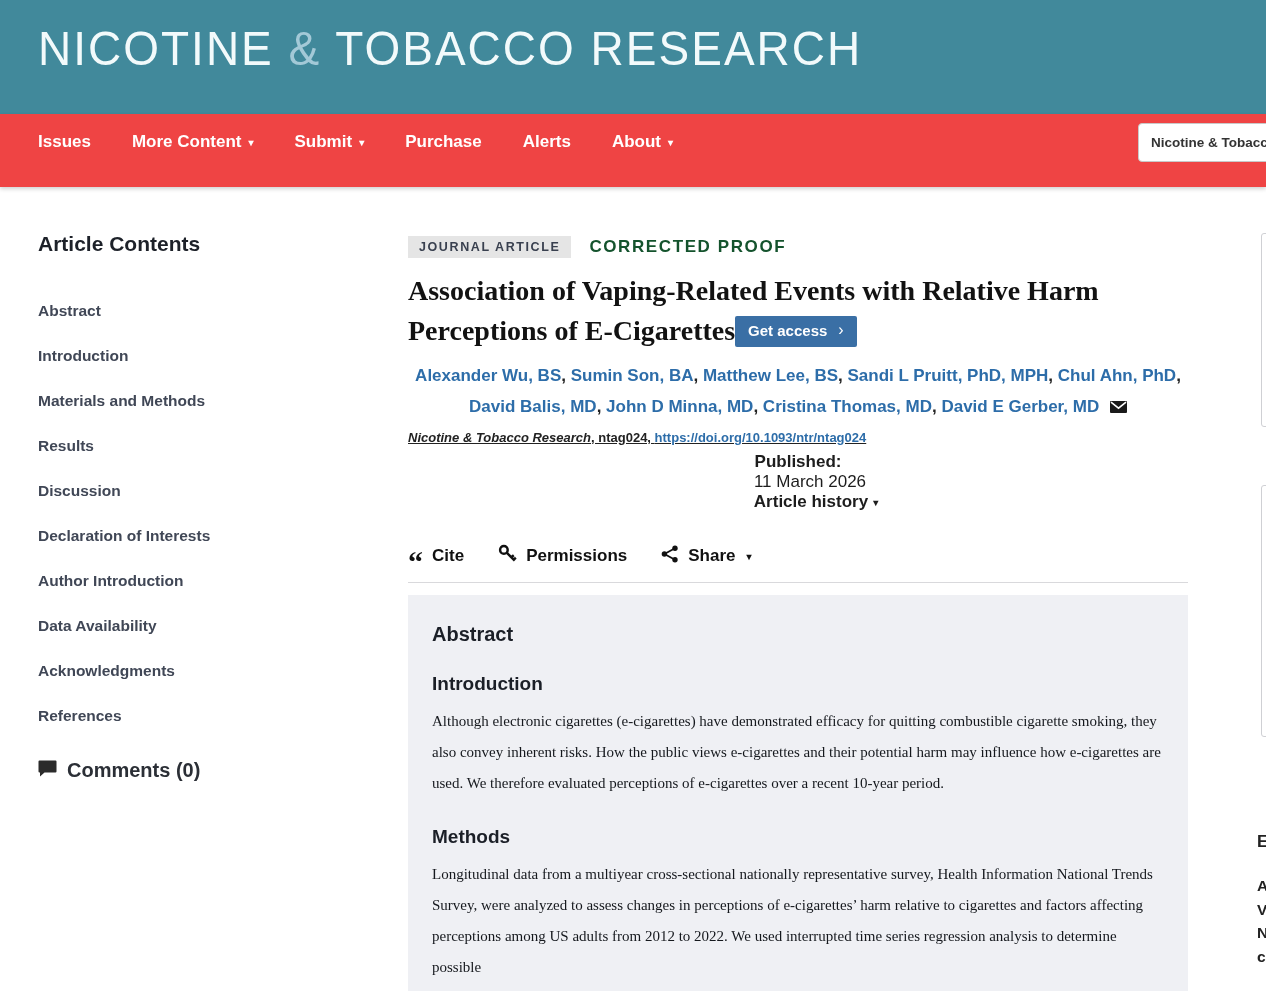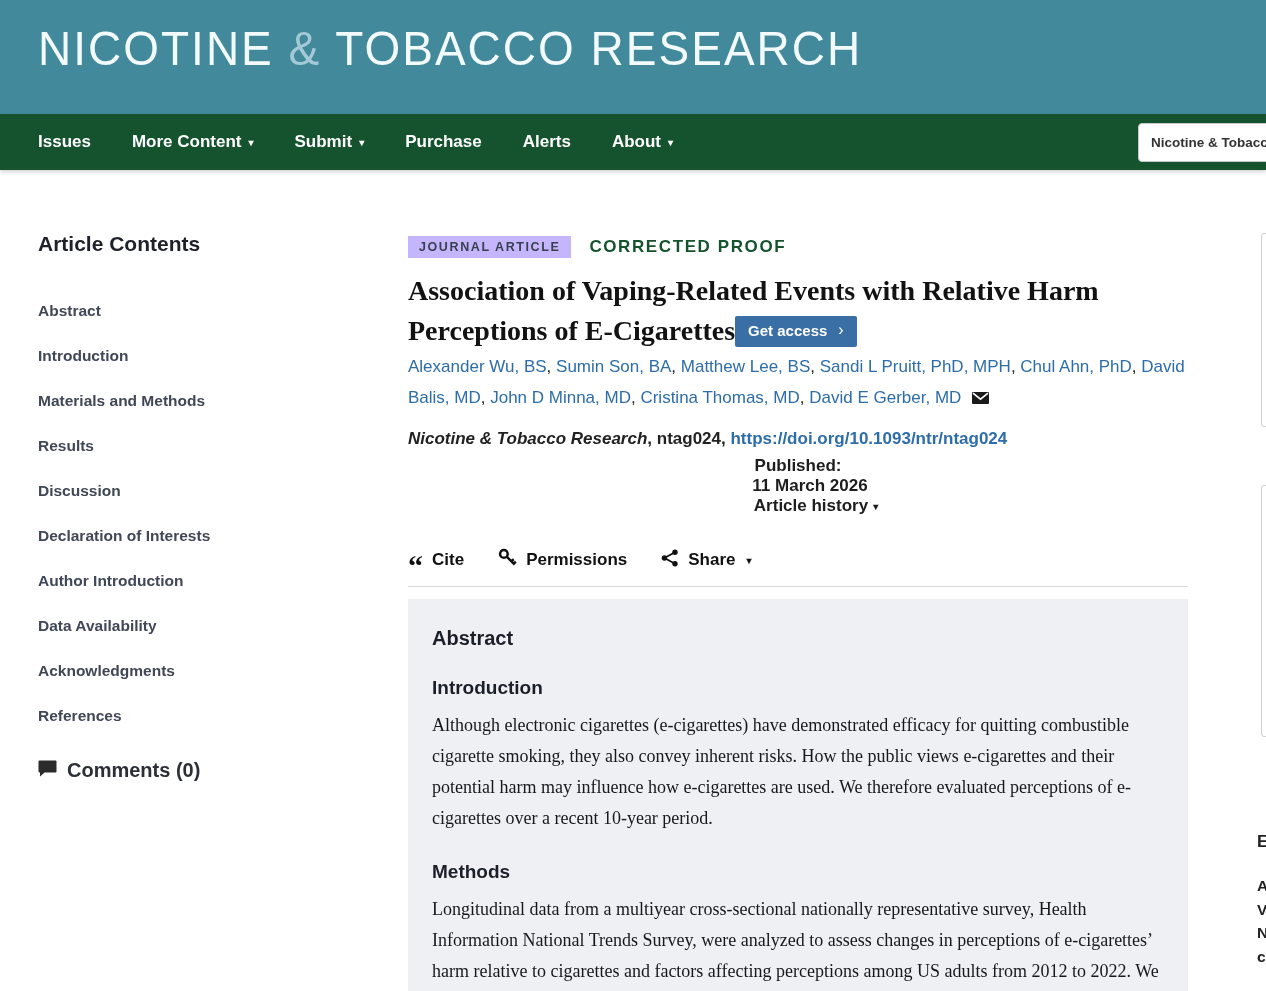--- a/index.html
+++ b/index.html
@@ -7,73 +7,73 @@
     font-family:"Liberation Sans", sans-serif; }
   body { position:relative; }
 
   
   .banner { position:absolute; left:0; top:0; width:1266px; height:114px; background:#41899b; }
   .wordmark { position:absolute; left:38px; top:20px; font-size:46px; font-weight:400;
     letter-spacing:2px; color:#f2fafb; white-space:nowrap; transform:scaleY(1.04); transform-origin:top left; }
   .wordmark .amp { color:#a3c9d7; }
 
   
-  .nav { position:absolute; left:0; top:114px; width:1266px; height:56px; background:#14532d;
+  .nav { position:absolute; left:0; top:114px; width:1266px; height:73px; background:#ef4444;
     box-shadow:0 2px 4px rgba(0,0,0,0.18); }
   .nav-items { display:flex; align-items:center; height:56px; padding-left:38px; gap:41px; }
   .nav-item { color:#ffffff; font-size:17px; font-weight:700; cursor:pointer; white-space:nowrap; }
   .nav-item .caret { font-size:10px; margin-left:7px; position:relative; top:-1px; }
   .scope-box { position:absolute; left:1138px; top:9px; height:39px; width:400px; background:#fff;
     border:1px solid #c9c9c9; border-radius:4px; display:flex; align-items:center; padding-left:12px;
     font-size:13.5px; font-weight:700; color:#333; }
 
   
   .toc { position:absolute; left:38px; top:232px; width:330px; }
   .toc-title { font-size:21px; font-weight:700; color:#1d2129; margin-bottom:46px; }
   .toc-item { font-size:15.5px; font-weight:700; color:#404756; margin-bottom:27px; cursor:pointer; }
   .toc-comments { margin-top:34px; display:flex; align-items:center; gap:10px; cursor:pointer;
     font-size:20px; font-weight:700; color:#2b2f36; }
 
   
   .main { position:absolute; left:408px; top:236px; width:780px; }
   .badge-row { display:flex; align-items:center; gap:18px; }
-  .badge { background:#c4b5fd; color:#39404f; font-size:12.5px; font-weight:700;
+  .badge { background:#e5e5e5; color:#39404f; font-size:12.5px; font-weight:700;
     letter-spacing:1.6px; padding:4px 11px; }
   .status { color:#14532d; font-size:17px; font-weight:700; letter-spacing:1.6px; }
   .title { margin-top:13px; font-family:"Liberation Serif", serif; font-weight:700;
     font-size:28px; line-height:40px; color:#121212; }
   .get-access { display:inline-flex; align-items:center; gap:11px; background:#3a6fa5; color:#fff;
     font-family:"Liberation Sans", sans-serif; font-size:15px; font-weight:700; line-height:1;
     padding:7px 13px 8px 13px; border:none; border-radius:2px; cursor:pointer;
     vertical-align:4px; }
   .get-access .chev { font-size:16px; font-weight:400; position:relative; top:-1px; }
-  .authors { font-size:17px; font-weight:400; line-height:31px; color:#222; }
+  .authors { margin-top:9px; font-size:17px; font-weight:700; line-height:31px; color:#222;text-align:center; }
   .author-link { color:#2d6da9; text-decoration:none; cursor:pointer; }
   .env-icon { display:inline-block; margin-left:6px; position:relative; top:1px; }
-  .cite-line { margin-top:16px; font-size:17px; color:#222; }
+  .cite-line { margin-top:8px; font-size:13px; color:#222;text-decoration:underline; }
   .journal-name { font-style:italic; font-weight:600; color:#222; }
   .cite-mid { font-weight:600; }
   .doi-link { color:#2d6da9; font-weight:600; text-decoration:none; cursor:pointer; }
   .pub-row { margin-top:7px; font-size:17px; color:#1d1d1d; display:flex; align-items:center;flex-direction:column; }
   .pub-label { font-weight:700; }
-  .pub-date { font-weight:700; margin-left:24px; }
+  .pub-date { font-weight:400; margin-left:24px; }
   .history { font-weight:700; margin-left:36px; cursor:pointer; }
   .history .caret { font-size:10px; margin-left:5px; position:relative; top:-1px; }
   .actions { margin-top:32px; display:flex; align-items:center; gap:34px; }
   .action { display:flex; align-items:center; gap:9px; font-size:17px; font-weight:700;
     color:#111; cursor:pointer; }
   .quote-glyph { font-family:"Liberation Serif", serif; font-size:30px; font-weight:700;
     line-height:10px; position:relative; top:6px; }
   .action .caret { font-size:10px; margin-left:2px; }
   .divider { margin-top:14px; border-top:1px solid #d9d9dc; width:780px; }
   .abstract-box { margin-top:12px; width:780px; height:600px; background:#eff0f4;
     padding:28px 26px 0 24px; }
   .abs-title { font-size:20px; font-weight:700; color:#1b1f27; }
   .abs-sec-head { font-size:19px; font-weight:700; color:#1b1f27; margin-top:27px; }
-  .abs-text { font-family:"Liberation Serif", serif; font-size:18px; line-height:31px;
+  .abs-text { font-family:"Liberation Serif", serif; font-size:15px; line-height:31px;
     color:#15181d; margin-top:11px; }
   .abs-section + .abs-section { margin-top:8px; }
 
   
   .rail-box { position:absolute; left:1261px; width:60px; background:#fff;
     border:1px solid #cfd0d4; border-radius:3px; }
   .rail-box-1 { top:233px; height:194px; }
   .rail-box-2 { top:485px; height:252px; }
   .rail-clip { position:absolute; left:1257px; top:832px; width:9px; overflow:hidden;
     color:#222; white-space:nowrap; }

